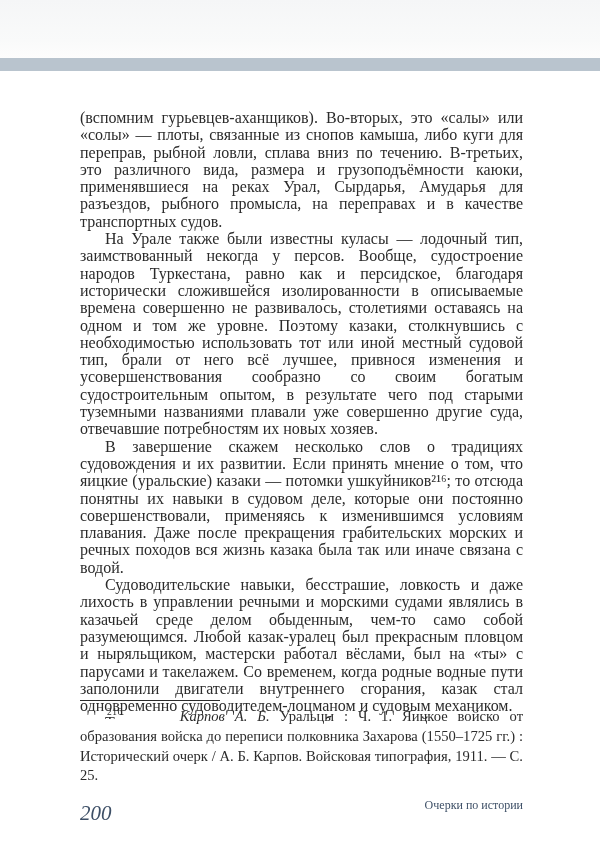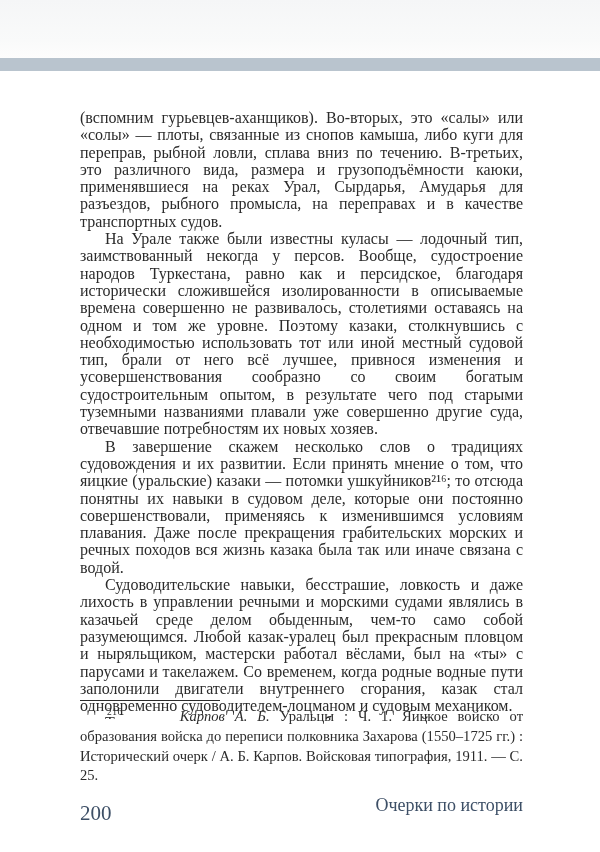--- a/index.html
+++ b/index.html
@@ -77,27 +77,28 @@
   .fn-author {
     font-style: italic;
     margin-left: 47px;
   }
   .page-number {
     position: absolute;
     left: 80px;
     top: 801px;
     font-size: 21px;
     color: #3d4f66;
+    font-style: italic;
   }
   .running-title {
     position: absolute;
     right: 77px;
     top: 798px;
     text-align: right;
-    font-size: 18px;
+    font-size: 12px;
     line-height: 15.5px;
     color: #3d4f66;
     margin-left: 41px;
   }
 </style>
 </head>
 <body>
 
 <div class="top-area"></div>
 <div class="top-bar"></div>

